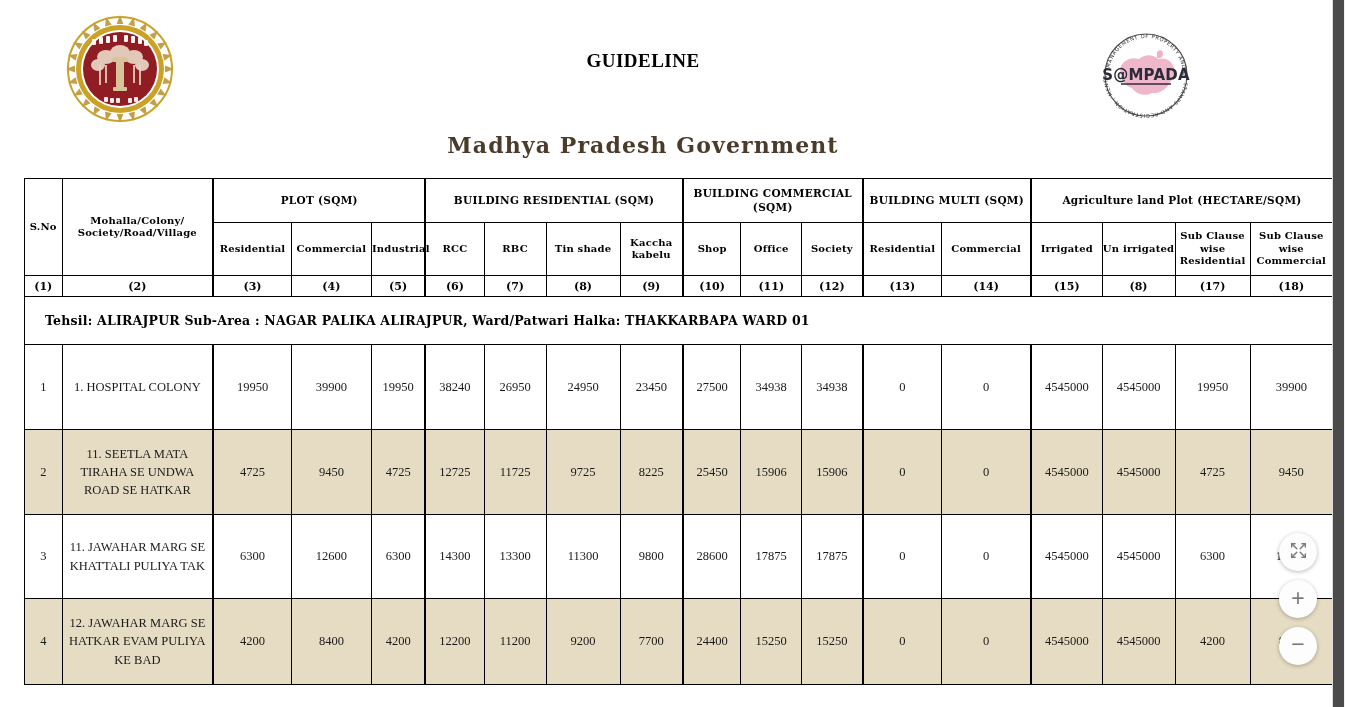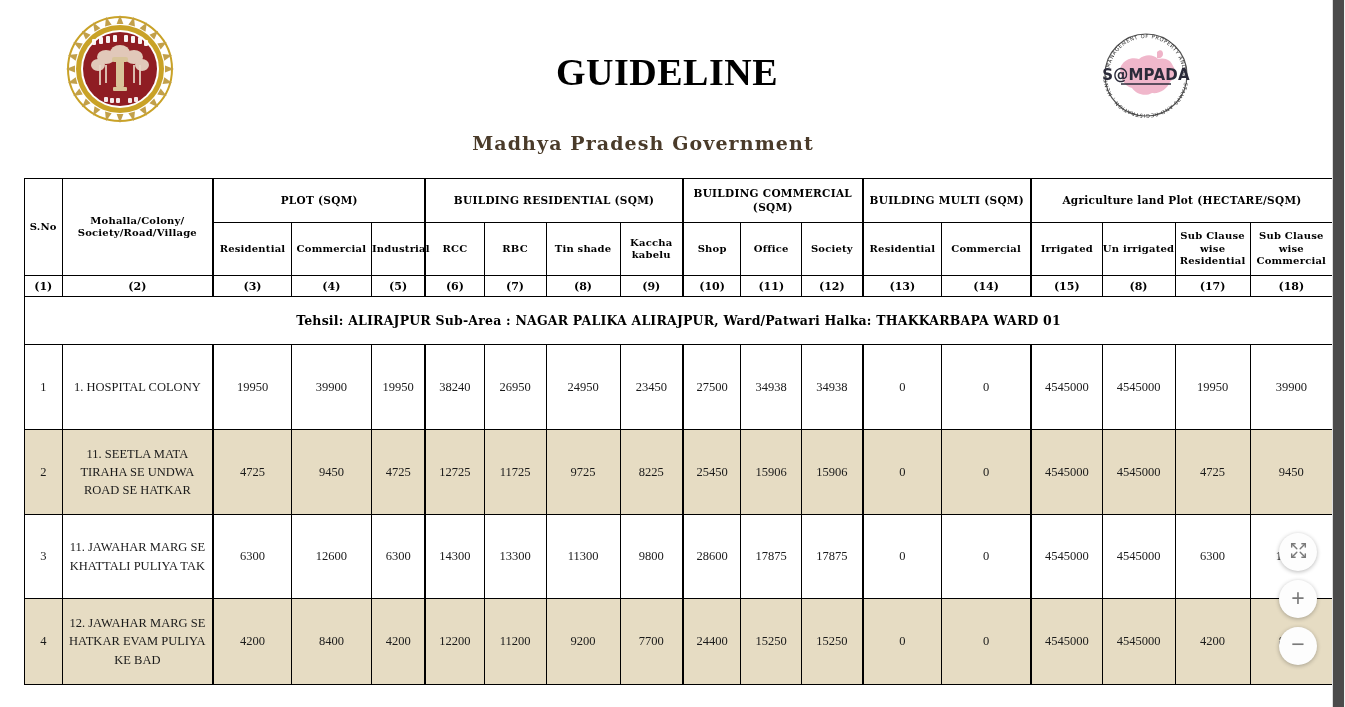--- a/index.html
+++ b/index.html
@@ -26,31 +26,30 @@
     position: absolute; left: 62px; top: 13px;
     width: 116px; height: 112px;
   }
   .logo-right {
     position: absolute; left: 1099px; top: 28px;
     width: 98px; height: 94px;
   }
   .title-main {
     position: absolute; left: 0; top: 50px; width: 1286px;
     text-align: center;
-    font-size: 38px;
+    font-size: 19px;
     font-weight: 700;
     letter-spacing: 0.5px;
     color: #000000;
     font-family: "Liberation Serif", "DejaVu Serif", serif;
-    margin-left: 24px;
   }
   .title-sub {
     position: absolute; left: 0; top: 132px; width: 1286px;
     text-align: center;
-    font-size: 19px;
+    font-size: 22px;
     font-weight: 700;
     letter-spacing: 1.1px;
     color: #4a3b2a;
     font-family: "DejaVu Serif", "Liberation Serif", serif;
   }
 
   
   .table-wrap {
     position: absolute;
     left: 24px; top: 178px;
@@ -95,22 +94,23 @@
     font-weight: 700;
     font-size: 11px;
     height: 21px;
   }
   tr.tehsil td {
     font-family: "DejaVu Serif", "Liberation Serif", serif;
     font-weight: 700;
     font-size: 12.5px;
     letter-spacing: 0.2px;
     height: 48px;
-    text-align: center;
+    text-align: left;
     color: #000;
+    padding-left: 20px;
   }
   tbody td.data {
     font-family: "Liberation Serif", "DejaVu Serif", serif;
     font-size: 12.5px;
     color: #1a1a1a;
     line-height: 1.45;
     padding: 4px 3px;
   }
   tbody tr.r-odd td { background: #ffffff; }
   tbody tr.r-even td { background: #e6dcc3; }

